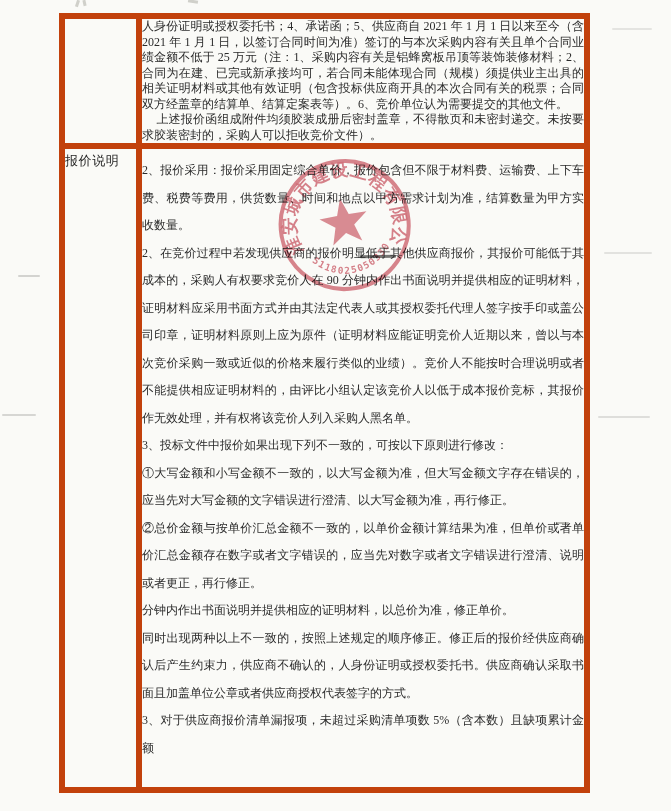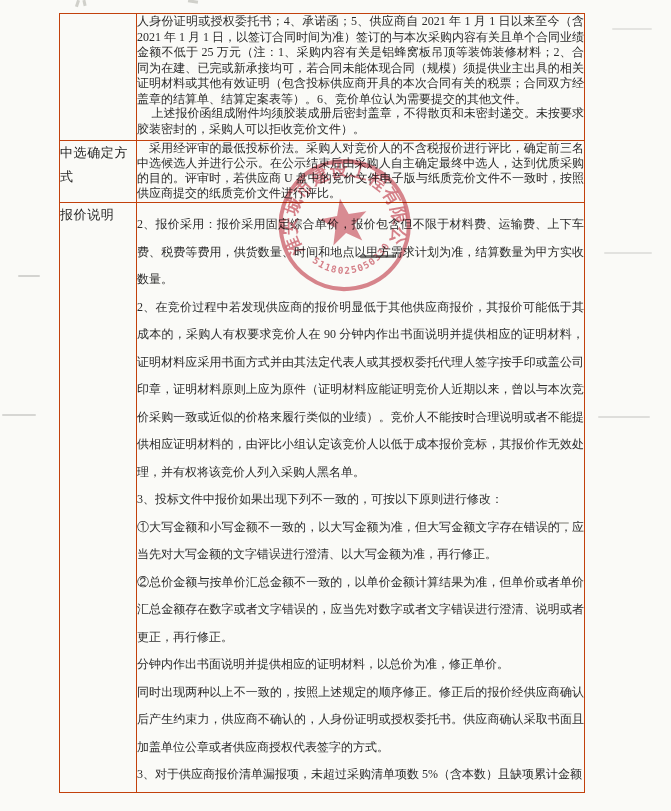--- a/index.html
+++ b/index.html
@@ -11,38 +11,38 @@
   }
   .page{position:absolute;inset:0;}
   
   table.doc-table{
     position:absolute;left:59px;top:13px;
     width:525px;height:780px;
     border-collapse:collapse;table-layout:fixed;
     background:transparent;
   }
   table.doc-table td{
-    border:1px solid #c2410c;
+    border:6px solid #c2410c;
     vertical-align:top;
     padding:0;
   }
   col.c-label{width:77px;}
   col.c-body{width:448px;}
   td.label-cell{
     padding:6px 2px 0 5px;
     font-size:13px;letter-spacing:0.6px;line-height:24px;
     color:#262626;
   }
   td.body-cell{padding:2px 6px 0 9px;}
   td.body-cell p{
     margin:0;font-size:12px;color:#2b2b2b;
     text-align:justify;text-justify:inter-ideograph;
   }
   .r1 p{line-height:15.5px;}
-  .r1 p.indent{text-indent:1.2em;font-family:Liberation Mono, monospace;}
+  .r1 p.indent{text-indent:1.2em;}
   .r2 p{line-height:15px;text-indent:1em;}
   .r3{padding-top:8px !important;}
   .r3 p{line-height:27.5px;}
   
   .seal{
     position:absolute;left:263px;top:145px;width:164px;height:164px;
     transform:rotate(-10deg);
     opacity:0.82;
     mix-blend-mode:multiply;
     pointer-events:none;
@@ -83,26 +83,20 @@
         <col class="c-body">
       </colgroup>
     <tbody>
         <tr style="height:127px;">
       <td class="label-cell"></td>
       <td class="body-cell r1">
         <p>人身份证明或授权委托书；4、承诺函；5、供应商自 2021 年 1 月 1 日以来至今（含 2021 年 1 月 1 日，以签订合同时间为准）签订的与本次采购内容有关且单个合同业绩金额不低于 25 万元（注：1、采购内容有关是铝蜂窝板吊顶等装饰装修材料；2、合同为在建、已完或新承接均可，若合同未能体现合同（规模）须提供业主出具的相关证明材料或其他有效证明（包含投标供应商开具的本次合同有关的税票；合同双方经盖章的结算单、结算定案表等）。6、竞价单位认为需要提交的其他文件。</p>
         <p class="indent">上述报价函组成附件均须胶装成册后密封盖章，不得散页和未密封递交。未按要求胶装密封的，采购人可以拒收竞价文件）。</p>
       </td>
     </tr>
-    <tr style="height:62px;">
-      <td class="label-cell">中选确定方式</td>
-      <td class="body-cell r2">
-        <p>采用经评审的最低投标价法。采购人对竞价人的不含税报价进行评比，确定前三名中选候选人并进行公示。在公示结束后由采购人自主确定最终中选人，达到优质采购的目的。评审时，若供应商 U 盘中的竞价文件电子版与纸质竞价文件不一致时，按照供应商提交的纸质竞价文件进行评比。</p>
-      </td>
-    </tr>
     <tr>
       <td class="label-cell">报价说明</td>
       <td class="body-cell r3">
         <p>2、报价采用：报价采用固定综合单价，报价包含但不限于材料费、运输费、上下车费、税费等费用，供货数量、时间和地点以甲方需求计划为准，结算数量为甲方实收数量。</p>
         <p>2、在竞价过程中若发现供应商的报价明显低于其他供应商报价，其报价可能低于其成本的，采购人有权要求竞价人在 90 分钟内作出书面说明并提供相应的证明材料，证明材料应采用书面方式并由其法定代表人或其授权委托代理人签字按手印或盖公司印章，证明材料原则上应为原件（证明材料应能证明竞价人近期以来，曾以与本次竞价采购一致或近似的价格来履行类似的业绩）。竞价人不能按时合理说明或者不能提供相应证明材料的，由评比小组认定该竞价人以低于成本报价竞标，其报价作无效处理，并有权将该竞价人列入采购人黑名单。</p>
         <p>3、投标文件中报价如果出现下列不一致的，可按以下原则进行修改：</p>
         <p>①大写金额和小写金额不一致的，以大写金额为准，但大写金额文字存在错误的，应当先对大写金额的文字错误进行澄清、以大写金额为准，再行修正。</p>
         <p>②总价金额与按单价汇总金额不一致的，以单价金额计算结果为准，但单价或者单价汇总金额存在数字或者文字错误的，应当先对数字或者文字错误进行澄清、说明或者更正，再行修正。</p>
         <p>分钟内作出书面说明并提供相应的证明材料，以总价为准，修正单价。</p>
         <p>同时出现两种以上不一致的，按照上述规定的顺序修正。修正后的报价经供应商确认后产生约束力，供应商不确认的，人身份证明或授权委托书。供应商确认采取书面且加盖单位公章或者供应商授权代表签字的方式。</p>

